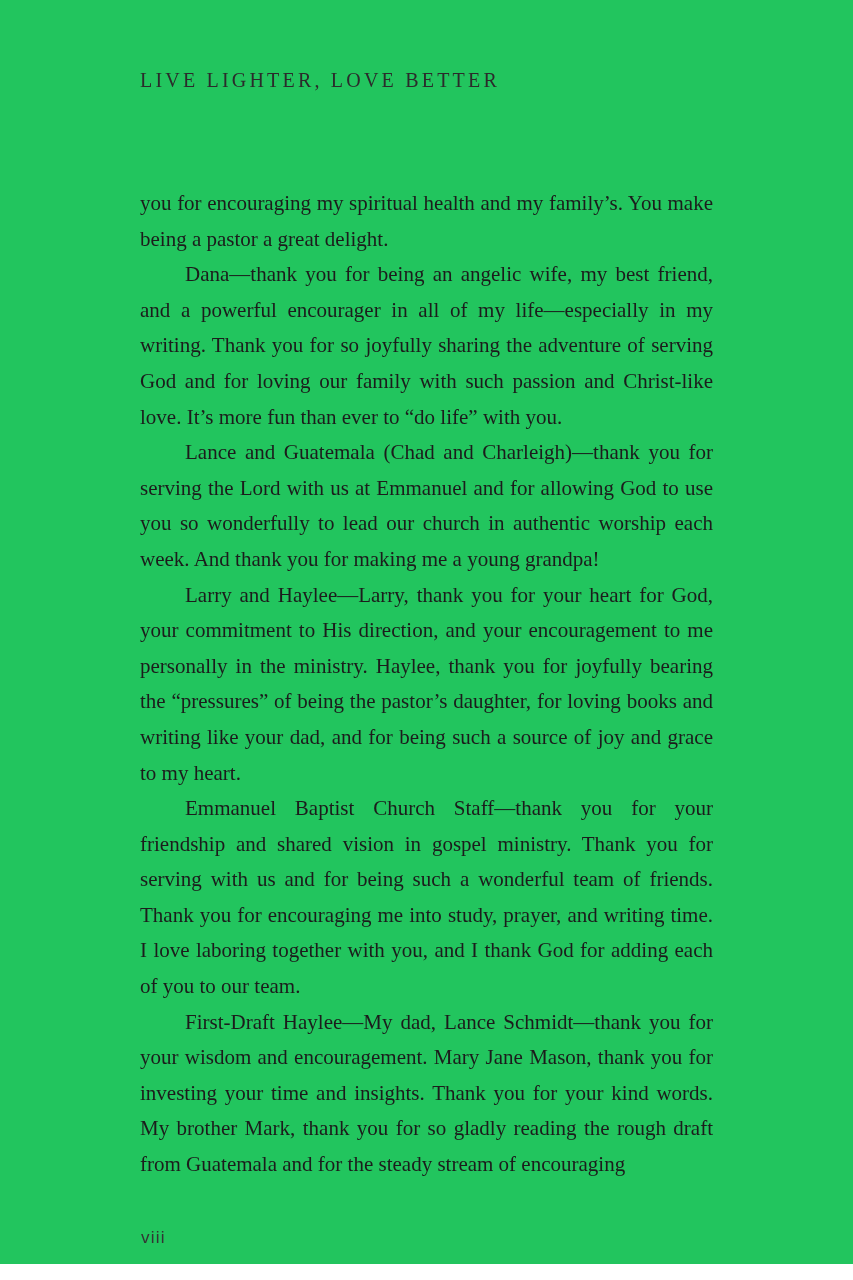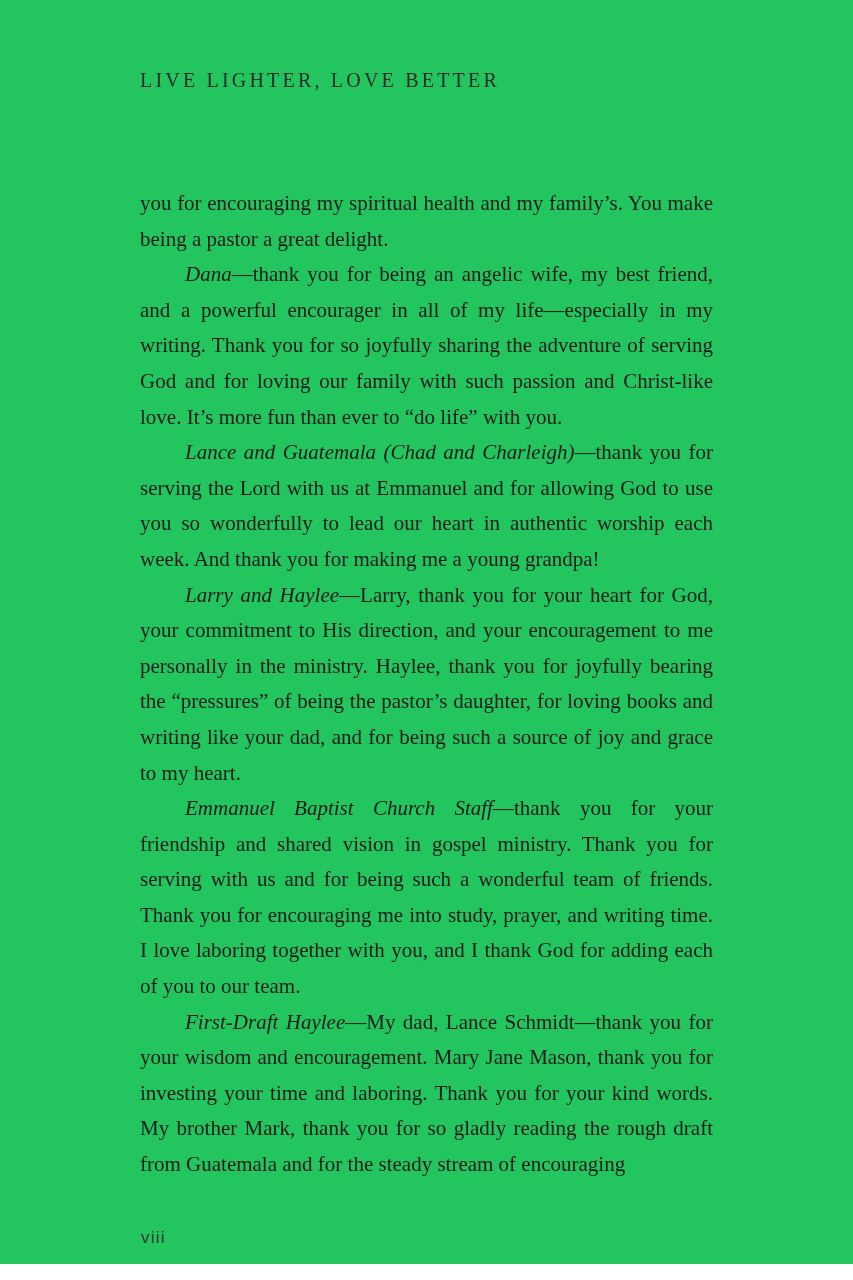--- a/index.html
+++ b/index.html
@@ -38,21 +38,20 @@
     margin-top: 44px;
   }
   .para {
     margin: 0;
     padding: 0;
   }
   .para.indent {
     text-indent: 45px;
   }
   .lead-italic {
-    font-style: italic;
   }
   .folio {
     position: absolute;
     left: 141px;
     top: 1228px;
     font-family: "Liberation Sans", sans-serif;
     font-size: 17px;
     letter-spacing: 1.2px;
     color: #333333;
   }
@@ -63,25 +62,25 @@
 <div class="page">
 
   <div class="running-head">LIVE LIGHTER, LOVE BETTER</div>
 
   <main class="body-text">
 
     <p class="para"><span class="lead-italic"></span><span>you for encouraging my spiritual health and my family’s. You make being a pastor a great delight.</span></p>
 
     <p class="para indent"><span class="lead-italic">Dana</span><span>—thank you for being an angelic wife, my best friend, and a powerful encourager in all of my life—especially in my writing. Thank you for so joyfully sharing the adventure of serving God and for loving our family with such passion and Christ-like love. It’s more fun than ever to “do life” with you.</span></p>
 
-    <p class="para indent"><span class="lead-italic">Lance and Guatemala (Chad and Charleigh)</span><span>—thank you for serving the Lord with us at Emmanuel and for allowing God to use you so wonderfully to lead our heart in authentic worship each week. And thank you for making me a young grandpa!</span></p>
+    <p class="para indent"><span class="lead-italic">Lance and Guatemala (Chad and Charleigh)</span><span>—thank you for serving the Lord with us at Emmanuel and for allowing God to use you so wonderfully to lead our church in authentic worship each week. And thank you for making me a young grandpa!</span></p>
 
     <p class="para indent"><span class="lead-italic">Larry and Haylee</span><span>—Larry, thank you for your heart for God, your commitment to His direction, and your encouragement to me personally in the ministry. Haylee, thank you for joyfully bearing the “pressures” of being the pastor’s daughter, for loving books and writing like your dad, and for being such a source of joy and grace to my heart.</span></p>
 
     <p class="para indent"><span class="lead-italic">Emmanuel Baptist Church Staff</span><span>—thank you for your friendship and shared vision in gospel ministry. Thank you for serving with us and for being such a wonderful team of friends. Thank you for encouraging me into study, prayer, and writing time. I love laboring together with you, and I thank God for adding each of you to our team.</span></p>
 
-    <p class="para indent"><span class="lead-italic">First-Draft Haylee</span><span>—My dad, Lance Schmidt—thank you for your wisdom and encouragement. Mary Jane Mason, thank you for investing your time and laboring. Thank you for your kind words. My brother Mark, thank you for so gladly reading the rough draft from Guatemala and for the steady stream of encouraging</span></p>
+    <p class="para indent"><span class="lead-italic">First-Draft Haylee</span><span>—My dad, Lance Schmidt—thank you for your wisdom and encouragement. Mary Jane Mason, thank you for investing your time and insights. Thank you for your kind words. My brother Mark, thank you for so gladly reading the rough draft from Guatemala and for the steady stream of encouraging</span></p>
 
   </main>
 
   <div class="folio">viii</div>
 
 </div>
 
 </body></html>

